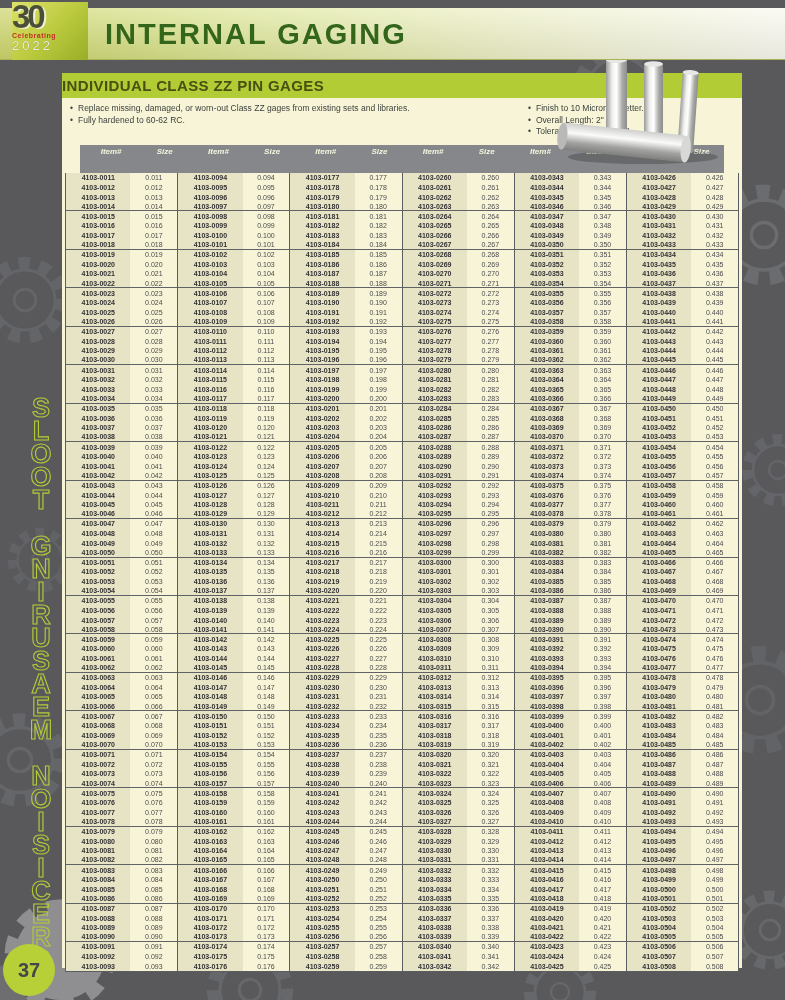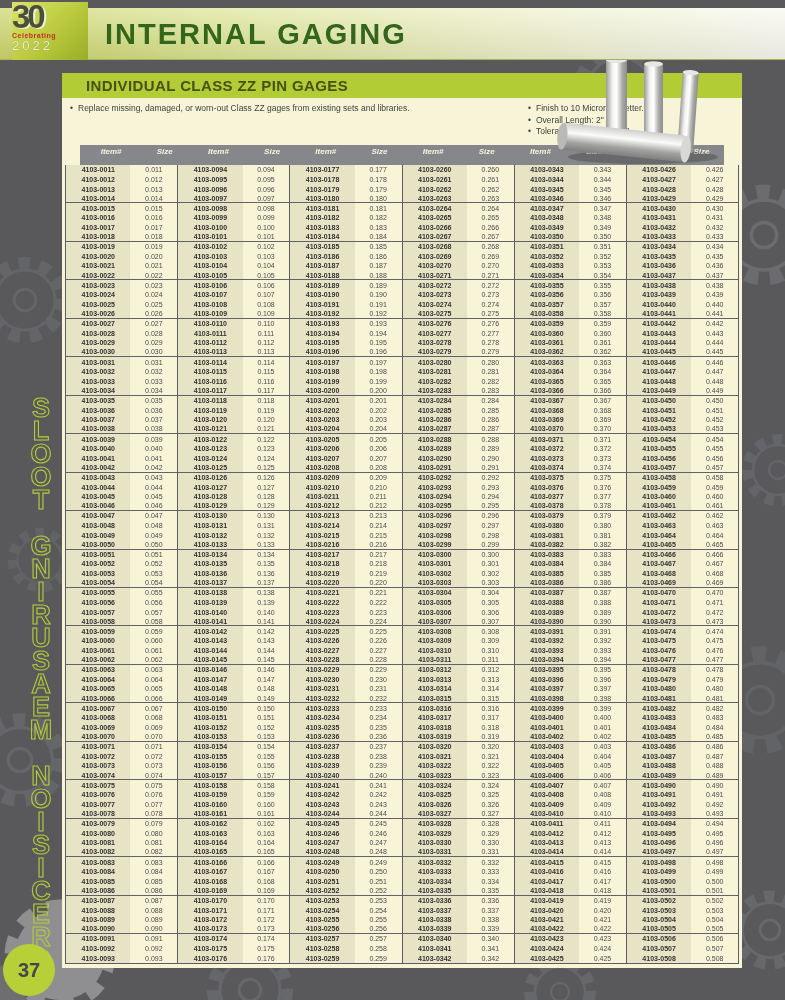--- a/index.html
+++ b/index.html
@@ -52,38 +52,38 @@
     display:flex; align-items:center; justify-content:center;
     font-size:20px; font-weight:bold; color:#46464a;
   }
 
   
   .panel {
     position:absolute; left:62px; top:73px; width:680px; height:895px; z-index:1;
     background:#f7f4d8;
   }
   .section-bar {
-    height:25px; background:#b2cc35; line-height:25px; padding-left:24px;
+    height:25px; background:#b2cc35; line-height:25px; padding-left:0;
     font-size:15px; font-weight:800; letter-spacing:.4px; color:#495012;
     white-space:nowrap;
   }
   .bullets { position:relative; height:47px; padding:5px 1px 0 8px; }
   .bullets ul { list-style:none; }
   .bullets li {
     font-size:8.5px; line-height:11.5px; color:#3d403c; padding-left:8px; position:relative;
     white-space:nowrap;
   }
   .bullets li::before { content:"•"; position:absolute; left:0; top:0; color:#3d403c; }
   .bullets-right { position:absolute; left:466px; top:5px; }
 
   .pins { position:absolute; right:4px; top:-18px; width:190px; height:112px; z-index:5; }
 
   
   .thead {
-    margin:0 18px; height:20px; background:#85878a; display:flex;
+    margin:0 18px; height:28px; background:#85878a; display:flex;
   }
   .hpair { flex:1; display:flex; }
   .hpair span {
     display:block; text-align:center; font-size:8px; font-weight:bold; font-style:italic;
     color:#f3f6dd; line-height:13px;
   }
   .hitem { width:58%; } .hsize { width:42%; }
   .tbody {
     margin:0 3px; height:799px; display:flex;
     border-bottom:1.5px solid #5c5d60;
@@ -145,20 +145,21 @@
 
 <div class="side-label">SLOOT GNIRUSAEM NOISICERP</div>
 <div class="page-badge">37</div>
 
 <main class="panel">
   <div class="section-bar">INDIVIDUAL CLASS ZZ PIN GAGES</div>
 
   <div class="bullets">
     <ul id="bullets-left">
         <li>Replace missing, damaged, or worn-out Class ZZ gages from existing sets and libraries.</li>
+        <li>Fully hardened to 60-62 RC.</li>
       </ul>
     <ul id="bullets-right" class="bullets-right">
         <li>Finish to 10 Micron or better.</li>
         <li>Overall Length: 2"</li>
         <li>Tolerance : Minus .0002"</li>
       </ul>
   </div>
 
   <svg class="pins" viewBox="0 0 190 112" xmlns="http://www.w3.org/2000/svg">
     <defs>

